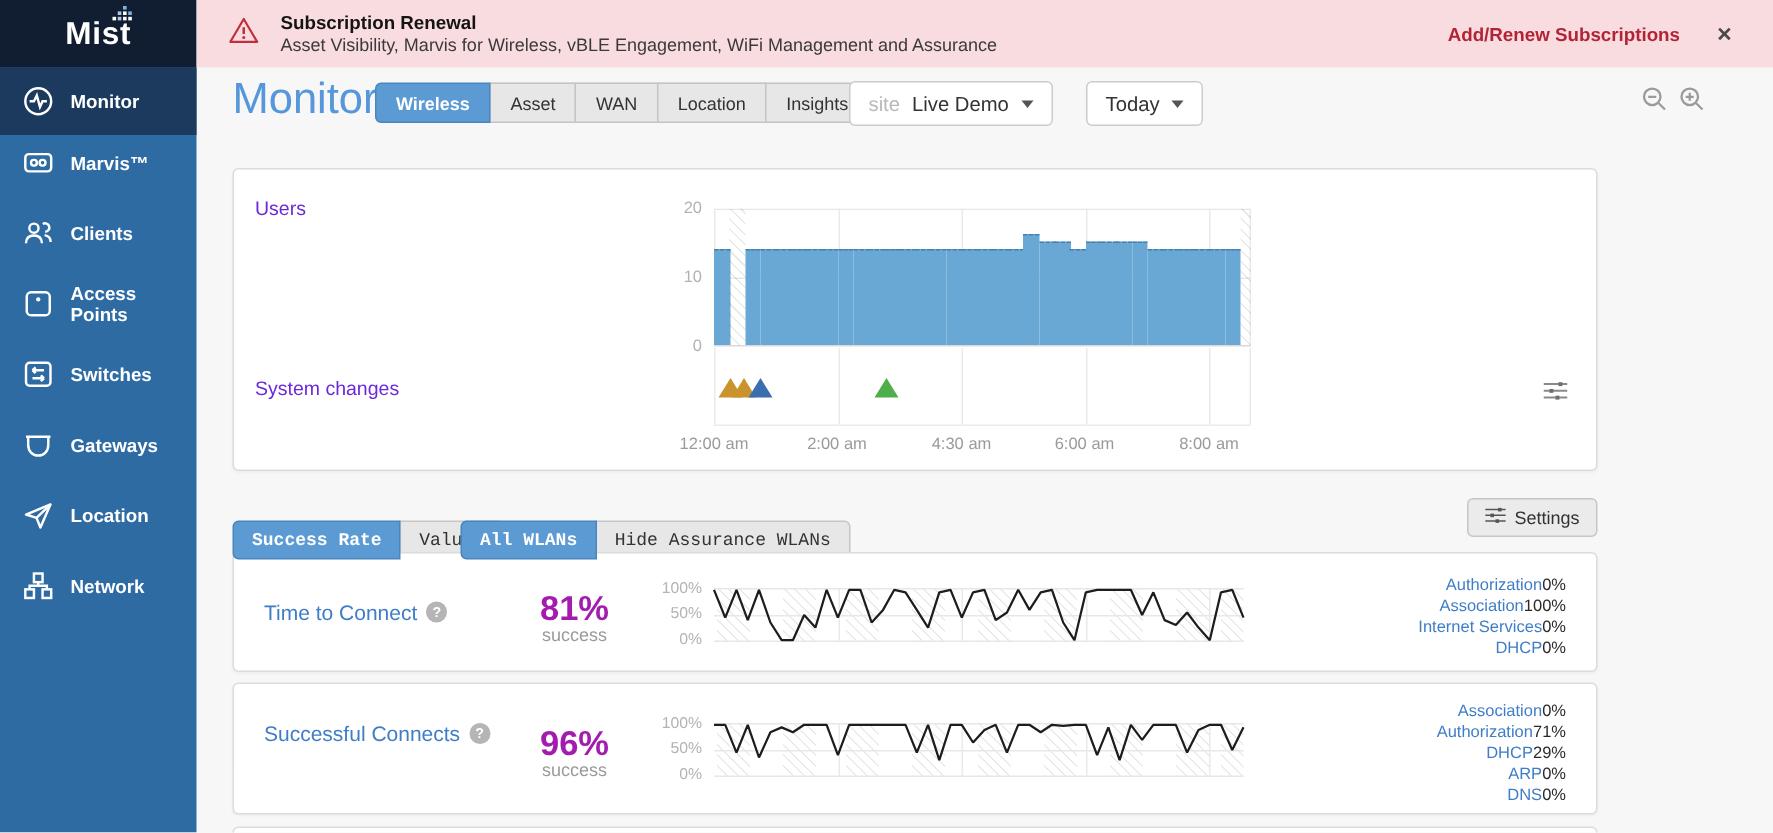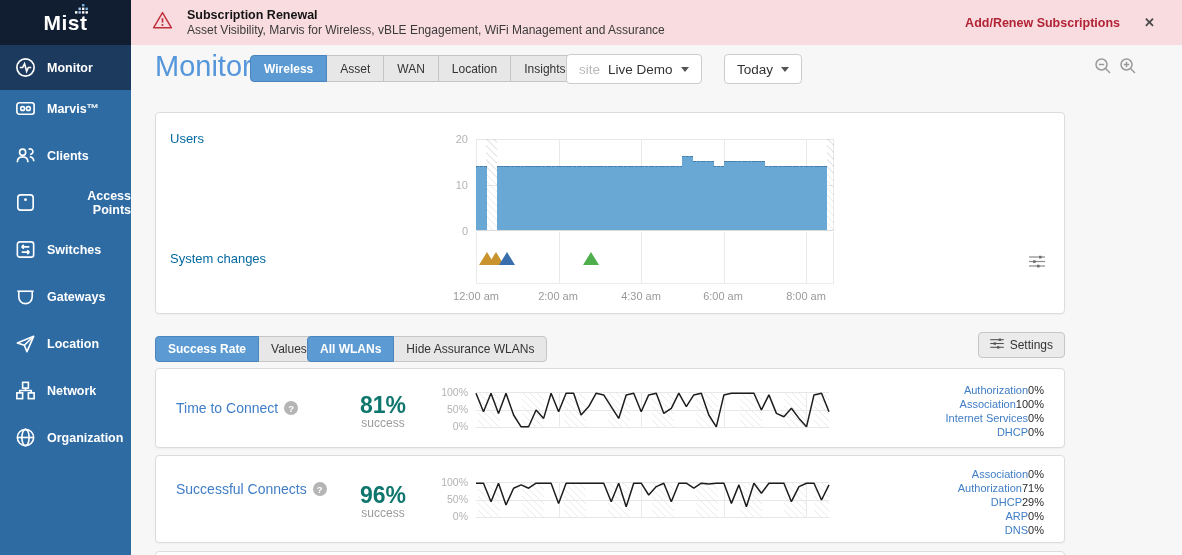--- a/index.html
+++ b/index.html
@@ -9,21 +9,21 @@
 
   
   .sidebar { position:absolute; left:0; top:0; width:131px; height:555px; background:#2e6ba3; }
   .logo { position:absolute; top:0; left:0; right:0; height:45px; background:#111e31; display:flex; align-items:center; justify-content:center; }
   .logo-inner { position:relative; color:#fff; font-size:21px; font-weight:bold; letter-spacing:.5px; }
   .logo-dots { position:absolute; top:-7px; right:-4px; }
   .nav-item { display:flex; align-items:center; padding-left:13px; gap:10px; color:#fff; font-size:12.5px; font-weight:bold; cursor:pointer; }
   .nav-item .nicon { width:24px; height:24px; flex:none; display:flex; align-items:center; justify-content:center; }
   #nav-monitor { position:absolute; top:45px; left:0; right:0; height:45px; background:#1c3a5e; }
   .nav-rest { position:absolute; top:85px; left:0; right:0; }
-  .nav-rest .nav-item { height:47px;text-align:right; }
+  .nav-rest .nav-item { height:47px; }
 
   
   .banner { position:absolute; left:131px; top:0; right:0; height:45px; background:#f9dce0; display:flex; align-items:center; }
   .warn-icon { margin-left:21px; flex:none; }
   .banner-text { margin-left:14px; display:flex; flex-direction:column; justify-content:center; }
   .banner-title { font-size:12.5px; font-weight:bold; color:#141414; line-height:16px; }
   .banner-msg { font-size:12px; color:#3a3a3a; line-height:15px; }
   .banner-action { position:absolute; right:62px; color:#b22335; font-weight:bold; font-size:12.5px; cursor:pointer; }
   .banner-close { position:absolute; right:27px; color:#4a4a4a; font-size:13px; font-weight:bold; cursor:pointer; }
 
@@ -46,53 +46,53 @@
 
   
   .card { position:absolute; left:155px; width:910px; background:#fff; border:1px solid #dcdcdc;
           border-radius:4px; box-shadow:0 1px 2px rgba(0,0,0,.04); }
   #overview-card { top:112px; height:202px; }
   #metric-0 { top:368px; height:80px; }
   #metric-1 { top:455px; height:88px; }
   #next-card { top:551px; height:12px; }
 
   
-  .ov-label { position:absolute; left:14px; font-size:13px; color:#0369a1; }
+  .ov-label { position:absolute; left:14px; font-size:13px; color:#6d28d9; }
   #users-label { top:18px; }
   #sys-label { top:138px; }
   .uplot { position:absolute; left:320px; top:26px; width:358px; height:92px; overflow:hidden; border-bottom:1px solid #d9d9d9; }
   .utrack { position:absolute; left:320px; top:119px; width:358px; height:52px; border-bottom:1px solid #ececec; }
   .uylabel { position:absolute; left:278px; width:34px; text-align:right; font-size:11px; color:#b3b3b3; }
   .uxlabel { position:absolute; top:177px; font-size:11px; color:#9a9a9a; transform:translateX(-50%); white-space:nowrap; }
   .vline { position:absolute; top:0; bottom:0; width:1px; background:#eaeaea; }
   .hline { position:absolute; left:0; right:0; height:1px; background:#e7e7e7; }
   .hatch-seg { position:absolute; background:repeating-linear-gradient(45deg, rgba(0,0,0,.08) 0 1px, transparent 1px 5px); }
   .ubar { position:absolute; bottom:0; border-top:1px dashed rgba(40,95,140,.55); }
   .tri { position:absolute; top:20px; width:0; height:0; border-left:8px solid transparent; border-right:8px solid transparent; border-bottom:13px solid #c9942d; }
   .chart-opts { position:absolute; left:873px; top:141px; cursor:pointer; }
 
   
-  .seg { position:absolute; top:336px; display:flex; }
+  .seg { position:absolute; top:347px; display:flex;font-family:Liberation Mono, monospace; }
   #seg-rate { left:155px; } #seg-wlan { left:307px; }
   .seg-btn { height:26px; padding:0 12px; display:flex; align-items:center; font-size:12px; color:#333;
              background:#e7e7e7; border:1px solid #c6c6c6; margin-left:-1px; cursor:pointer; }
   .seg-btn:first-child { border-radius:4px 0 0 4px; margin-left:0; }
   .seg-btn:last-child { border-radius:0 4px 4px 0; }
   .seg-btn.active { background:#5b9ad2; border-color:#4a86bd; color:#fff; font-weight:bold; z-index:1; }
   .settings-btn { position:absolute; right:117px; top:332px; height:26px; padding:0 11px; display:flex; align-items:center;
                   gap:6px; font-size:12px; color:#333; background:#ebebeb; border:1px solid #c6c6c6; border-radius:4px; cursor:pointer; }
 
   
   .metric-name { position:absolute; left:20px; font-size:14px; color:#3f7dc6; display:flex; align-items:center; gap:6px; cursor:pointer; }
   #metric-0 .metric-name { top:31px; } #metric-1 .metric-name { top:25px; }
   .help { width:14px; height:14px; border-radius:50%; background:#b5b5b5; color:#fff; font-size:9.5px; font-weight:bold;
           display:flex; align-items:center; justify-content:center; cursor:pointer; }
   .metric-percent { position:absolute; left:182px; width:90px; text-align:center; }
   #metric-0 .metric-percent { top:24px; } #metric-1 .metric-percent { top:27px; }
-  .pct { font-size:23px; font-weight:bold; color:#0f766e; line-height:24px; }
+  .pct { font-size:23px; font-weight:bold; color:#a21caf; line-height:24px; }
   .pct-cap { font-size:12px; color:#9a9a9a; line-height:13px; }
   .spark { position:absolute; left:320px; width:353px; height:36px; }
   #metric-0 .spark { top:23px; } #metric-1 .spark { top:26px; }
   .sylabel { position:absolute; left:-52px; width:44px; text-align:right; font-size:10.5px; color:#b3b3b3; }
   .details { position:absolute; left:713px; right:20px; font-size:11px; }
   #metric-0 .details { top:14px; } #metric-1 .details { top:11px; }
   .drow { display:flex; justify-content:flex-end; align-items:center; height:14px; }
   .dlabel { color:#3f7dc6; cursor:pointer; }
   .dval { color:#2b2b2b; }
 </style>
@@ -188,30 +188,20 @@
       <div class="nav-item">
         <span class="nicon">
           <svg width="23" height="23" viewBox="0 0 24 24" fill="none" stroke="#fff" stroke-width="1.7">
               <rect x="9" y="3.5" width="6" height="6"></rect>
               <rect x="3" y="14.5" width="6" height="6"></rect>
               <rect x="15" y="14.5" width="6" height="6"></rect>
               <path d="M12,9.5 V12 M6,14.5 V12 H18 V14.5"></path>
             </svg>
         </span>
         <span>Network</span>
-      </div>
-      <div class="nav-item">
-        <span class="nicon">
-          <svg width="23" height="23" viewBox="0 0 24 24" fill="none" stroke="#fff" stroke-width="1.7">
-              <circle cx="12" cy="12" r="8.5"></circle>
-              <ellipse cx="12" cy="12" rx="3.8" ry="8.5"></ellipse>
-              <line x1="3.5" y1="12" x2="20.5" y2="12"></line>
-            </svg>
-        </span>
-        <span>Organization</span>
       </div>
     </nav>
   </aside>
 
   <div class="banner">
     <span class="warn-icon">
       <svg width="21" height="21" viewBox="0 0 20 20" fill="none">
           <path d="M10,2.5 L18.5,17 H1.5 Z" stroke="#c0303c" stroke-width="1.4" stroke-linejoin="round"></path>
           <line x1="10" y1="7.8" x2="10" y2="12" stroke="#c0303c" stroke-width="1.6"></line>
           <circle cx="10" cy="14.3" r="1" fill="#c0303c"></circle>

